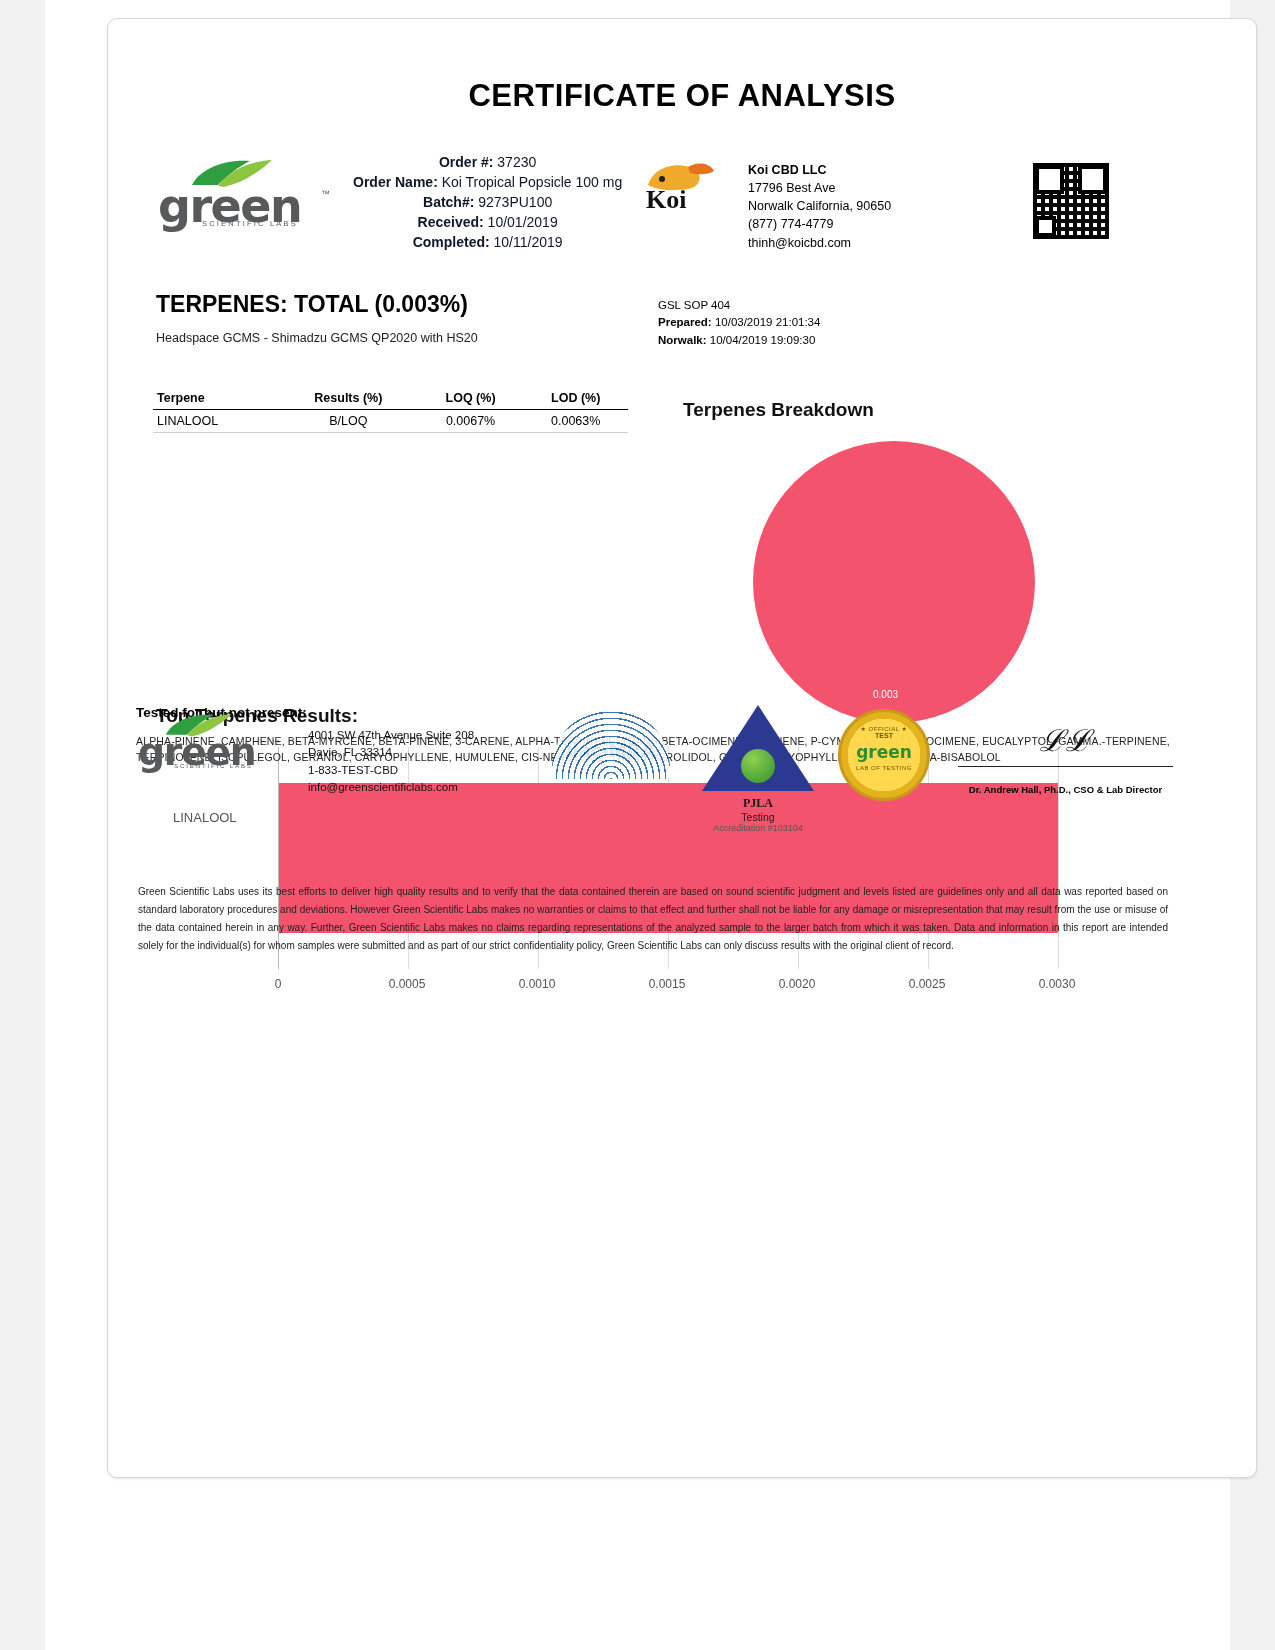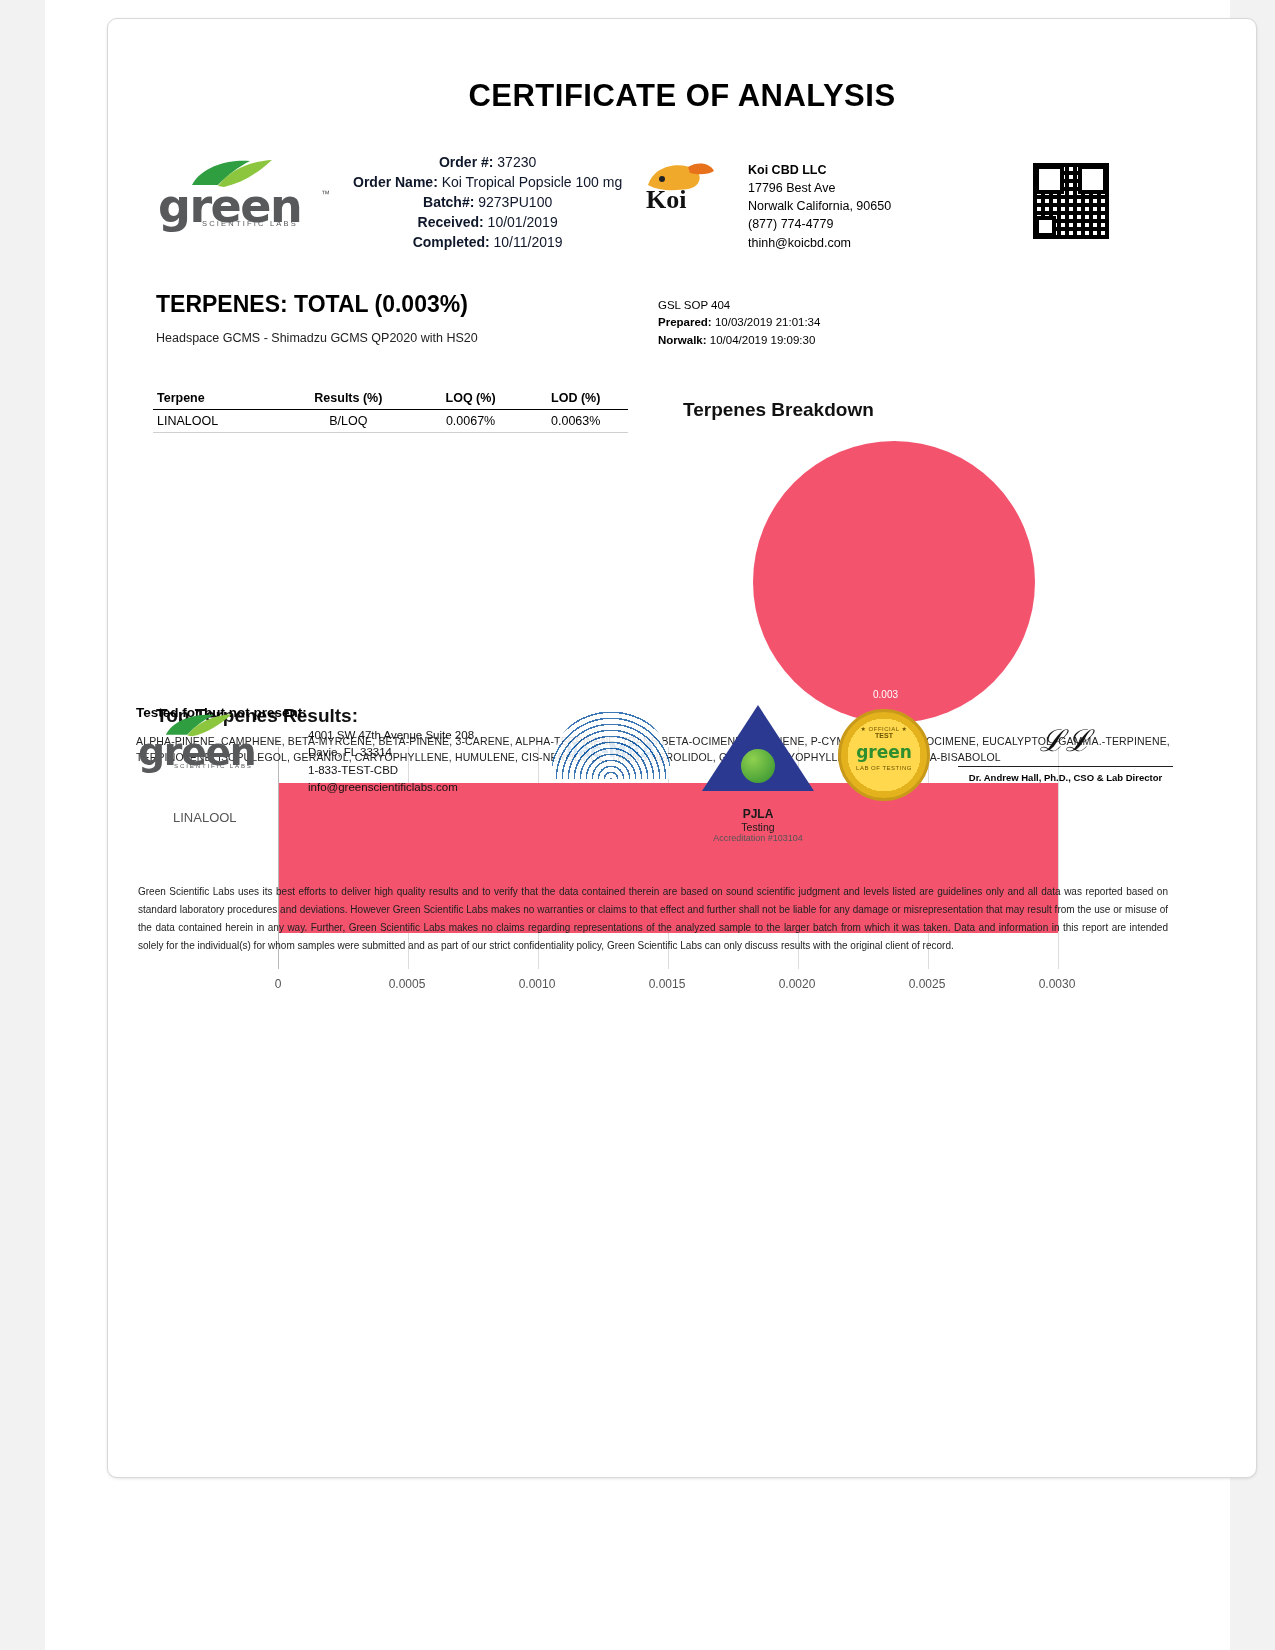--- a/index.html
+++ b/index.html
@@ -221,21 +221,21 @@
     border-left: 56px solid transparent;
     border-right: 56px solid transparent;
     border-bottom: 86px solid #2b3990;
     position: relative;
   }
   .pjla .dot {
     position: absolute; left: -17px; top: 44px;
     width: 34px; height: 34px; border-radius: 50%;
     background: radial-gradient(circle at 35% 30%, #8fd14f, #2f8f2f);
   }
-  .pjla .n1 { font-size: 12px; font-weight: bold; color: #1a1a1a; margin-top: 16px; }
+  .pjla .n1 { font-size: 12px; font-weight: bold; color: #1a1a1a; margin-top: 5px; font-family: Liberation Serif, serif; }
   .pjla .n2 { font-size: 10.5px; color: #1a1a1a; }
   .pjla .n3 { font-size: 9px; color: #555; }
   .seal {
     position: absolute; left: 730px; top: 4px;
     width: 92px; height: 92px; border-radius: 50%;
     background: radial-gradient(circle, #ffd84d 0 60%, #e3b21d 60% 100%);
     border: 3px solid #c9991a;
     text-align: center;
   }
   .seal .s1 { font-size: 6px; color: #6b5400; margin-top: 13px; letter-spacing: .5px; }
@@ -247,21 +247,21 @@
   .seal .s4 { font-size: 6px; color: #6b5400; margin-top: 3px; letter-spacing: .5px; }
   .sig {
     position: absolute; left: 850px; top: 14px;
     width: 215px; text-align: center;
   }
   .sig .scr {
     font-family: "DejaVu Serif", serif; font-style: italic;
     font-size: 30px; color: #111; letter-spacing: 1px;
   }
   .sig .line { border-top: 1px solid #222; margin-top: 6px; }
-  .sig .nm { font-size: 9.5px; font-weight: bold; color: #000; margin-top: 5px; }
+  .sig .nm { font-size: 9.5px; font-weight: bold; color: #000; margin-top: 17px; }
 
   .disclaimer {
     position: absolute; left: 30px; top: 178px;
     width: 1030px; font-size: 10px; color: #222; line-height: 1.8;
     text-align: justify;
   }
 </style>
 </head>
 <body>
 

